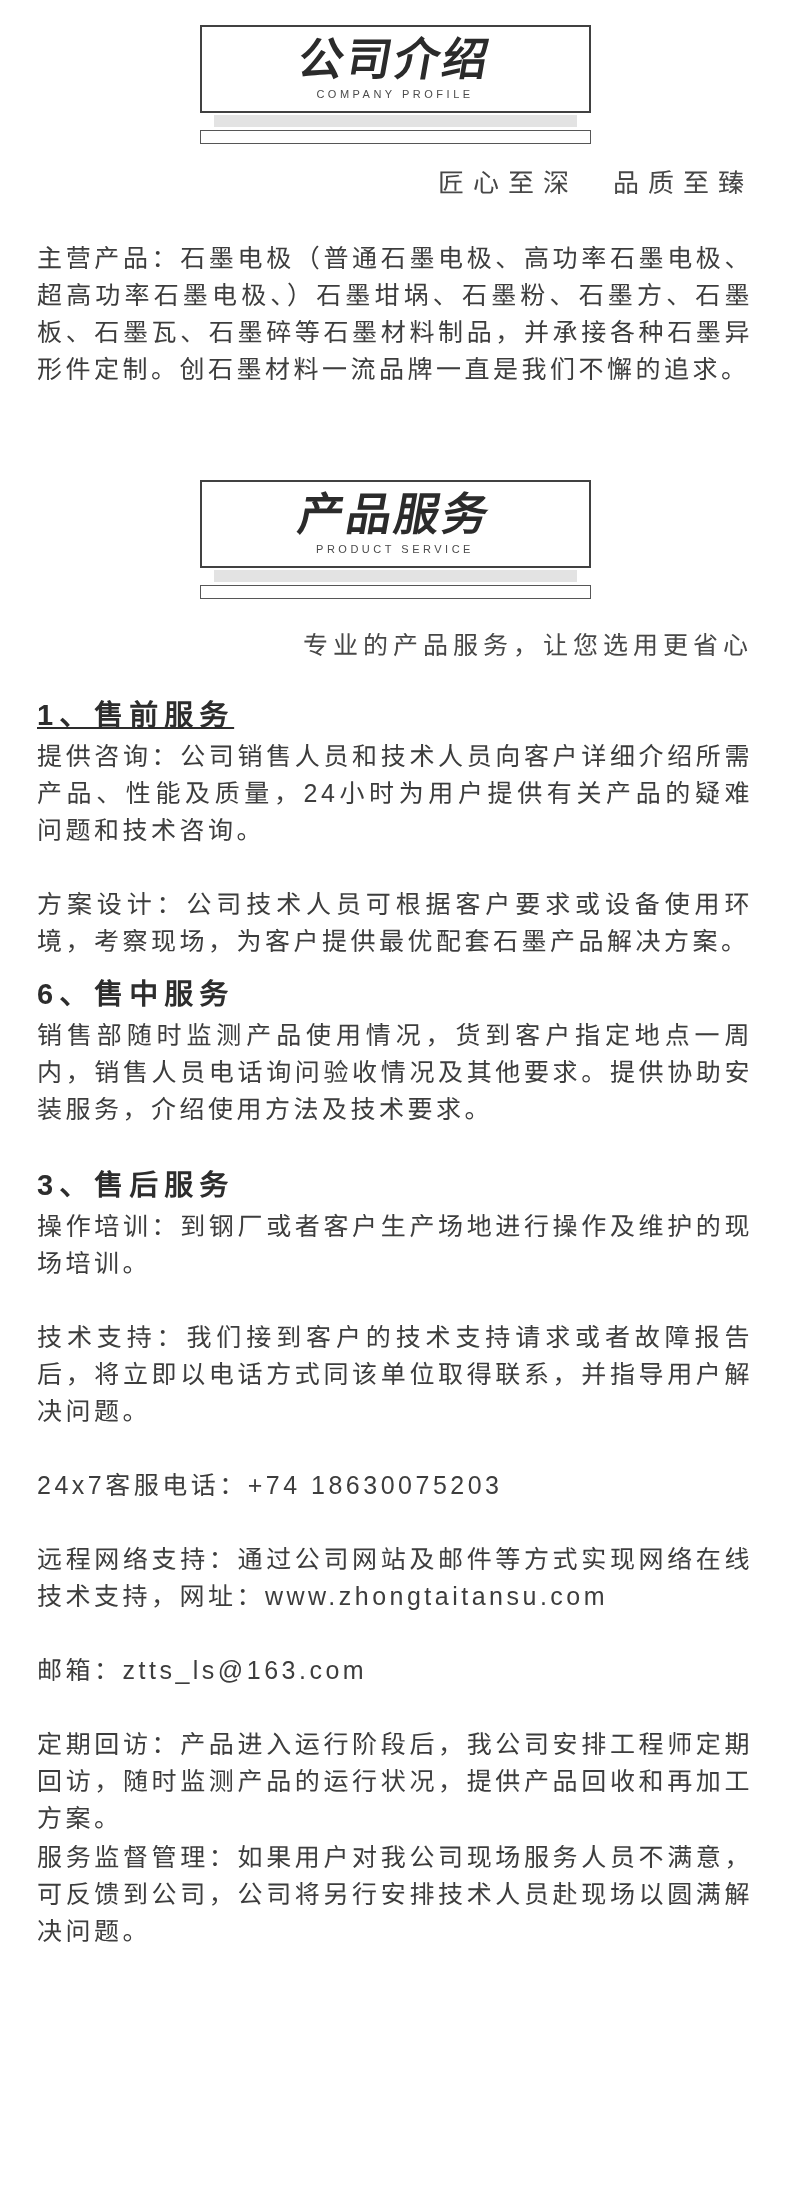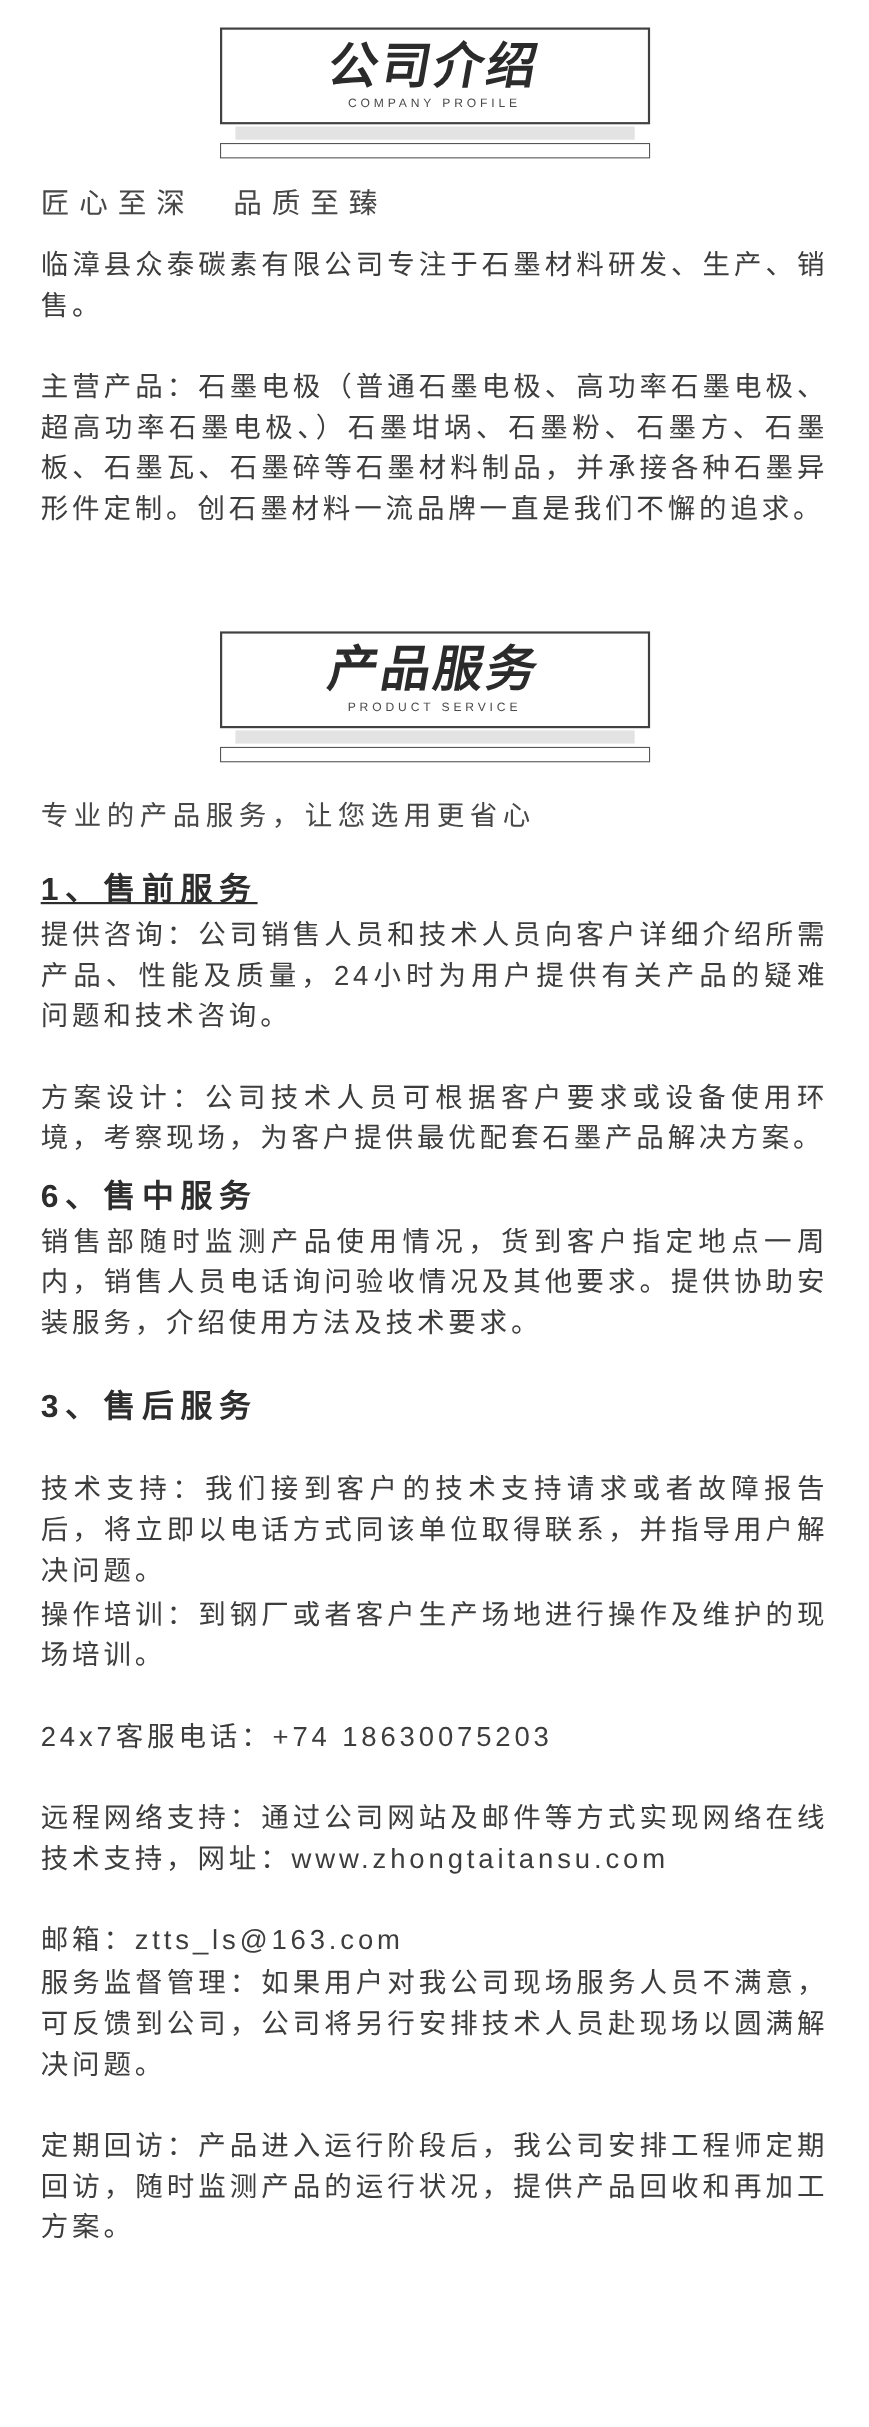--- a/index.html
+++ b/index.html
@@ -52,25 +52,26 @@
     width: 391px;
     height: 14px;
     margin-top: 3px;
     border: 1.5px solid #565656;
     background: #ffffff;
   }
 
   
   .tagline {
     margin-top: 25px;
-    text-align: left;
+    text-align: right;
     font-size: 26px;
     color: #474747;
     letter-spacing: 9px;
     line-height: 1.3;
+    font-family: Liberation Mono, monospace;
   }
   .tagline.t2 { margin-top: 33px; letter-spacing: 5px; font-size: 25px; }
 
   
   p.body-text {
     margin: 37px 0 0 0;
     font-size: 25px;
     line-height: 37px;
     letter-spacing: 3.5px;
     color: #3d3d3d;
@@ -101,21 +102,20 @@
     <div class="banner-box">
       <div class="banner-title">公司介绍</div>
       <div class="banner-subtitle">COMPANY PROFILE</div>
     </div>
     <div class="banner-shadow"></div>
     <div class="banner-underbar"></div>
   </div>
 
   <div class="tagline">匠心至深　品质至臻</div>
 
-  <p class="body-text p-first">临漳县众泰碳素有限公司专注于石墨材料研发、生产、销售。</p>
 
   <p class="body-text">主营产品：石墨电极（普通石墨电极、高功率石墨电极、超高功率石墨电极、）石墨坩埚、石墨粉、石墨方、石墨板、石墨瓦、石墨碎等石墨材料制品，并承接各种石墨异形件定制。创石墨材料一流品牌一直是我们不懈的追求。</p>
 
   <div class="banner mt-lg">
     <div class="banner-box">
       <div class="banner-title">产品服务</div>
       <div class="banner-subtitle">PRODUCT SERVICE</div>
     </div>
     <div class="banner-shadow"></div>
     <div class="banner-underbar"></div>
@@ -124,21 +124,21 @@
   <div class="tagline t2">专业的产品服务，让您选用更省心</div>
 
   <h2 class="svc-heading h-first">1、售前服务</h2>
   <p class="body-text after-heading">提供咨询：公司销售人员和技术人员向客户详细介绍所需产品、性能及质量，24小时为用户提供有关产品的疑难问题和技术咨询。</p>
   <p class="body-text">方案设计：公司技术人员可根据客户要求或设备使用环境，考察现场，为客户提供最优配套石墨产品解决方案。</p>
 
   <h2 class="svc-heading h-tight">6、售中服务</h2>
   <p class="body-text after-heading">销售部随时监测产品使用情况，货到客户指定地点一周内，销售人员电话询问验收情况及其他要求。提供协助安装服务，介绍使用方法及技术要求。</p>
 
   <h2 class="svc-heading">3、售后服务</h2>
+  <p class="body-text after-heading">操作培训：到钢厂或者客户生产场地进行操作及维护的现场培训。</p>
   <p class="body-text">技术支持：我们接到客户的技术支持请求或者故障报告后，将立即以电话方式同该单位取得联系，并指导用户解决问题。</p>
-  <p class="body-text after-heading">操作培训：到钢厂或者客户生产场地进行操作及维护的现场培训。</p>
   <p class="body-text">24x7客服电话：+74 18630075203</p>
   <p class="body-text">远程网络支持：通过公司网站及邮件等方式实现网络在线技术支持，网址：www.zhongtaitansu.com</p>
   <p class="body-text">邮箱：ztts_ls@163.com</p>
+  <p class="body-text">定期回访：产品进入运行阶段后，我公司安排工程师定期回访，随时监测产品的运行状况，提供产品回收和再加工方案。</p>
   <p class="body-text m0">服务监督管理：如果用户对我公司现场服务人员不满意，可反馈到公司，公司将另行安排技术人员赴现场以圆满解决问题。</p>
-  <p class="body-text">定期回访：产品进入运行阶段后，我公司安排工程师定期回访，随时监测产品的运行状况，提供产品回收和再加工方案。</p>
 
 </div>
 
 </body></html>

